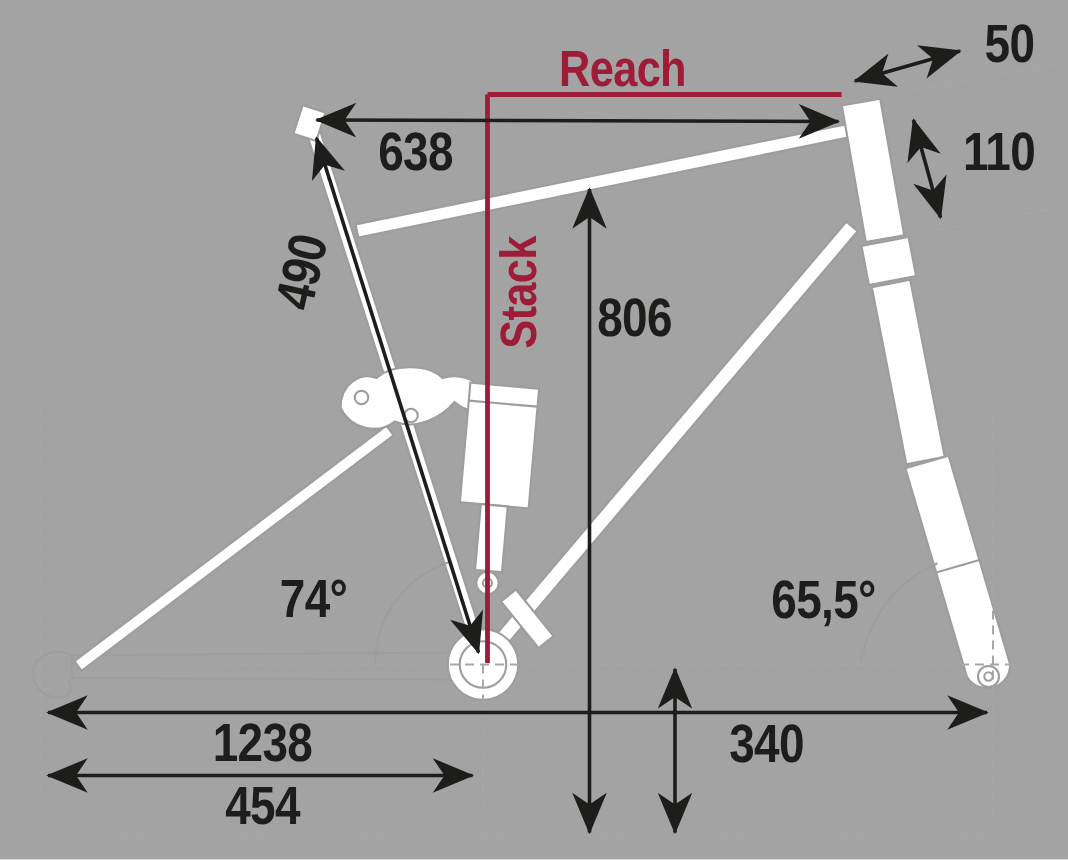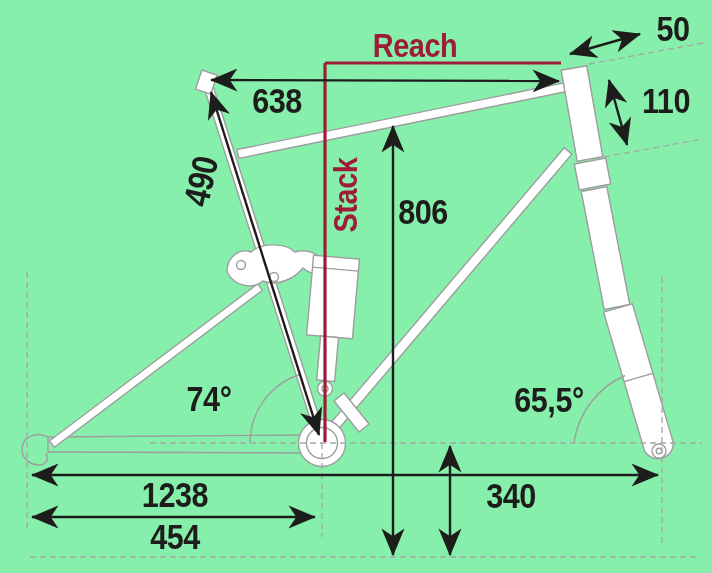--- a/index.html
+++ b/index.html
@@ -1,16 +1,16 @@
 <!DOCTYPE html>
 <html><head>
 <meta charset="utf-8">
 <style>
   html,body{margin:0;padding:0;background:#ffffff;}
-  .canvas{position:relative;width:712px;height:573px;background:#86efac;overflow:hidden;
+  .canvas{position:relative;width:712px;height:573px;background:#a3a3a3;overflow:hidden;
           font-family:"Liberation Sans",sans-serif;}
   svg{display:block;}
   text{font-family:"Liberation Sans",sans-serif;font-weight:700;letter-spacing:-0.5px;}
   .num{fill:#1d1d1b;font-size:36px;}
   .red-label{fill:#9e1c37;font-size:34px;}
   .tube{fill:#ffffff;stroke:#9d9d9d;stroke-width:1.4;}
   .tubeline{fill:none;stroke:#9d9d9d;stroke-width:1.4;}
   .guide{fill:none;stroke:#a6a6a6;stroke-width:1.3;stroke-dasharray:6 4;}
   .dim{fill:none;stroke:#1d1d1b;stroke-width:2.4;}
   .redline{fill:none;stroke:#9e1c37;stroke-width:3.2;}

